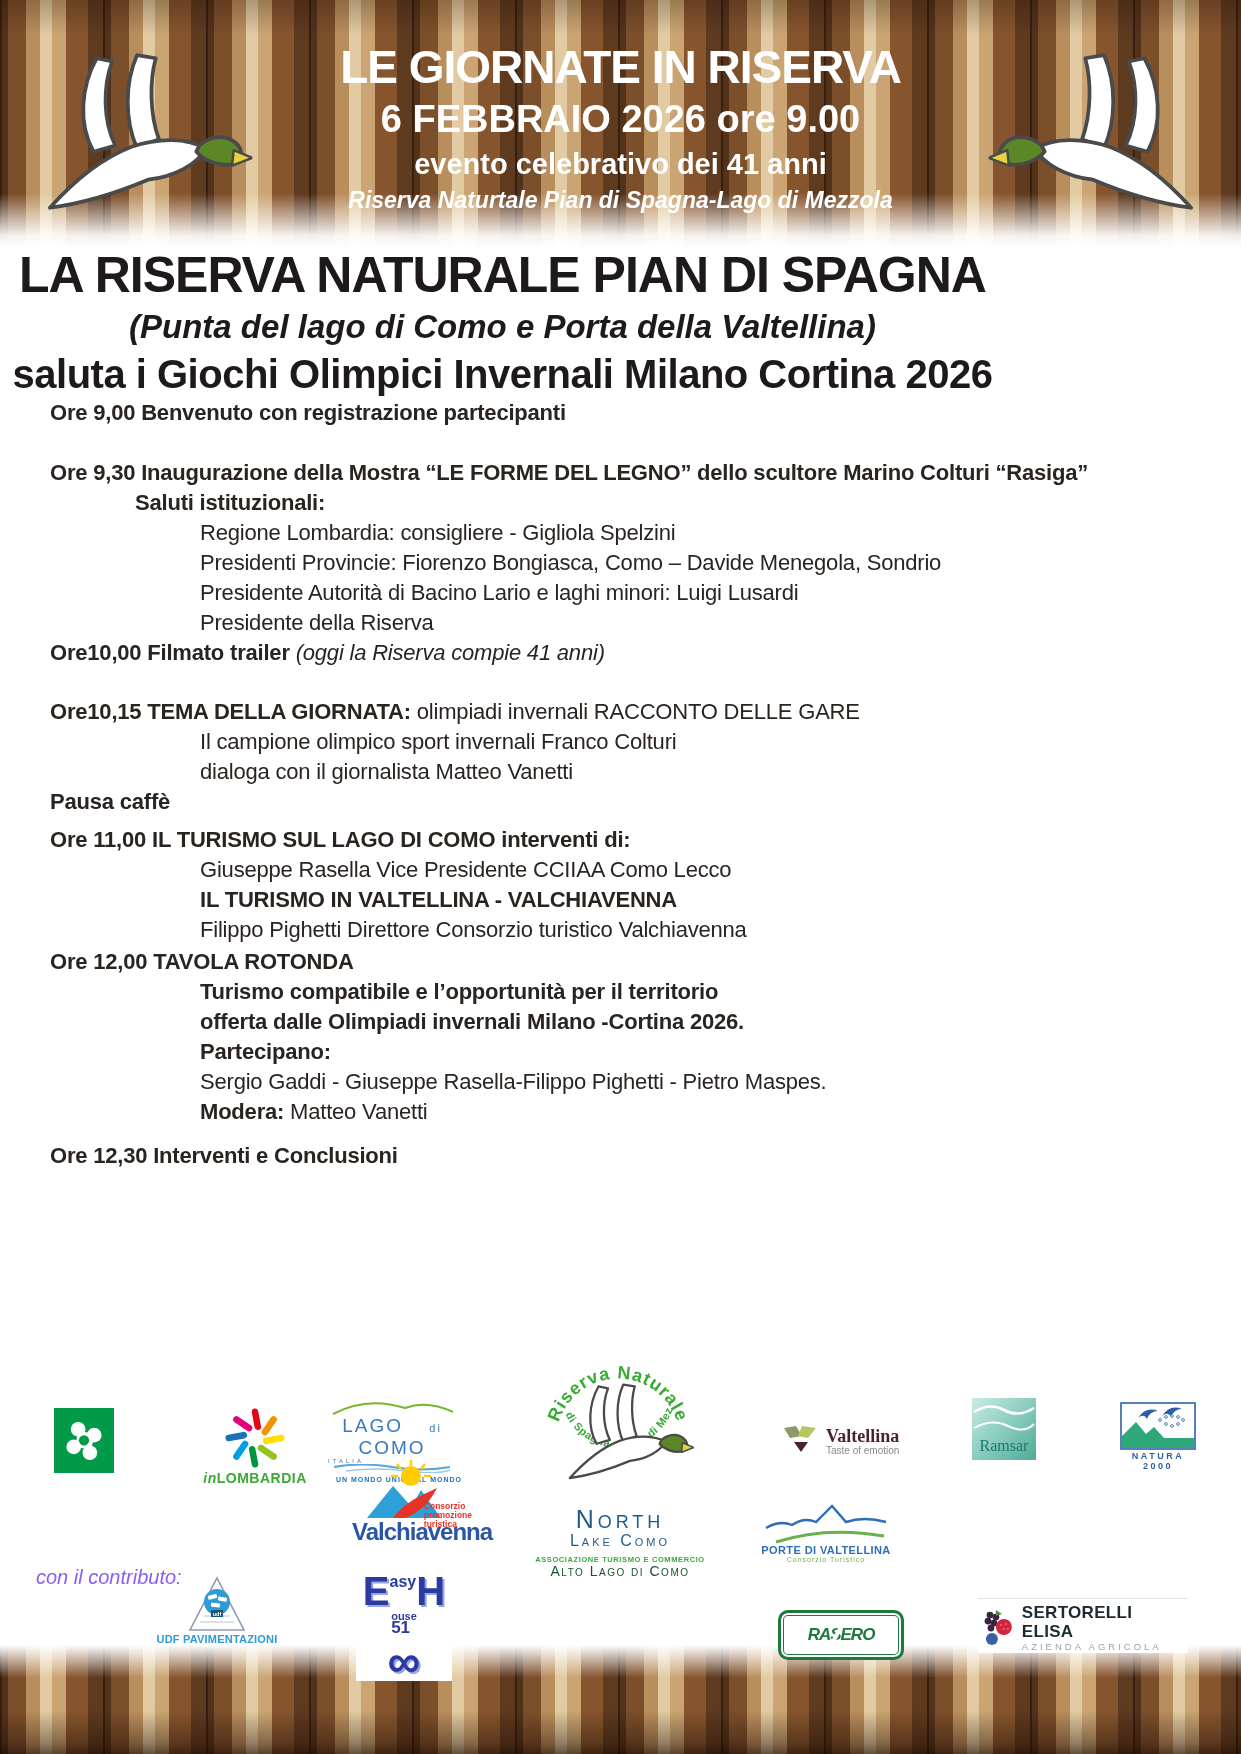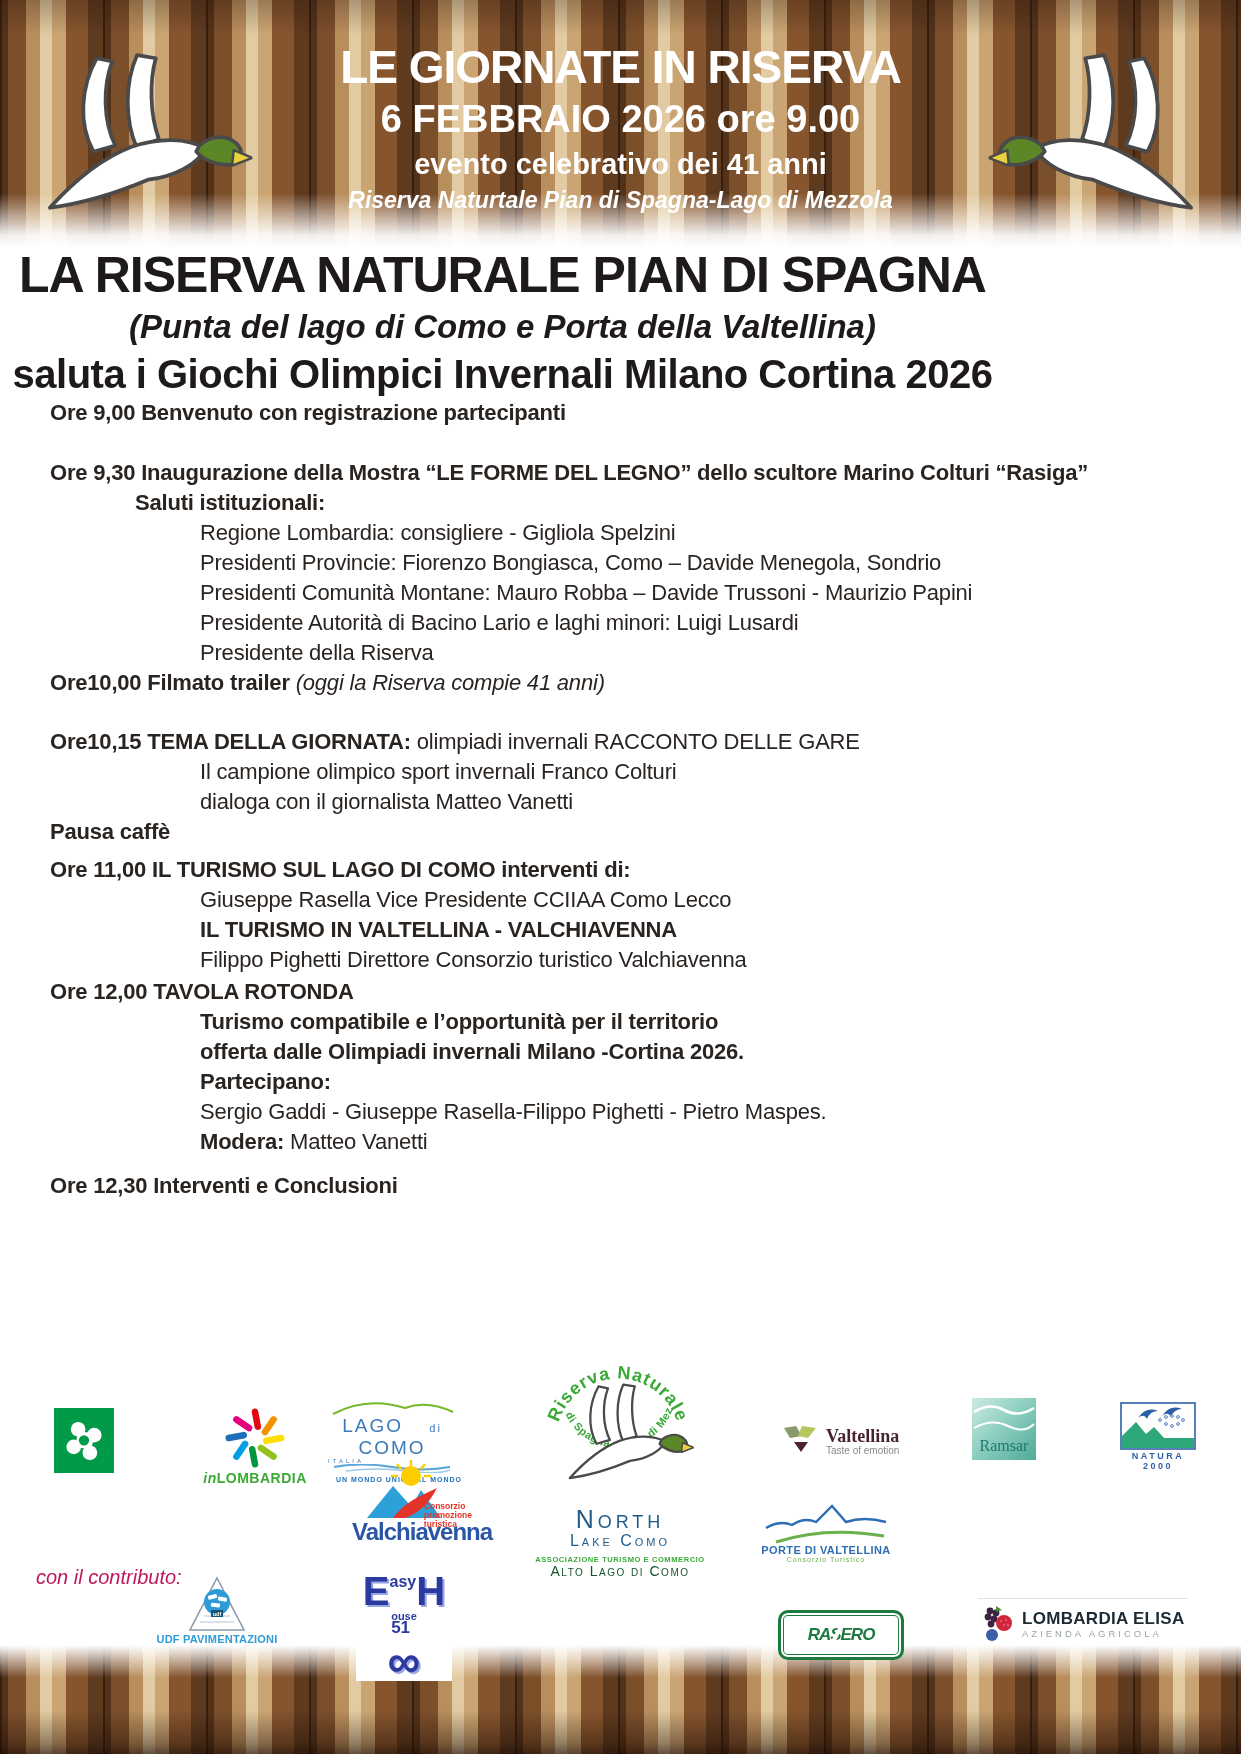--- a/index.html
+++ b/index.html
@@ -71,21 +71,21 @@
   .valt-tag{font-size:10px;color:#8a8a8a;line-height:12px;}
   .porte{left:758px;top:1502px;width:136px;text-align:center;}
   .porte-l1{font-size:11px;font-weight:bold;color:#2f6db5;letter-spacing:0.4px;line-height:12px;}
   .porte-l2{font-size:7px;color:#6ab04c;letter-spacing:1px;line-height:8px;}
   .ramsar{left:972px;top:1398px;width:64px;height:62px;position:absolute;
     background:linear-gradient(135deg,#cdeae2 0%,#8fd0c2 45%,#4faa98 100%);}
   .ramsar-txt{position:absolute;left:-5px;bottom:5px;width:74px;text-align:center;
     font-family:"Liberation Serif",serif;font-size:16px;color:#1d7a6e;}
   .natura{left:1118px;top:1402px;width:80px;text-align:center;}
   .natura-txt{font-size:9px;font-weight:bold;color:#2d5fa8;letter-spacing:2.5px;margin-top:1px;}
-  .contributo{left:36px;top:1566px;font-size:20px;font-style:italic;color:#be185d;}
+  .contributo{left:36px;top:1566px;font-size:20px;font-style:italic;color:#8b5cf6;}
   .udf{left:150px;top:1576px;width:134px;text-align:center;}
   .udf-cap{font-size:11px;font-weight:bold;color:#2e9bd6;margin-top:1px;letter-spacing:0.2px;}
   .eh51{left:356px;top:1572px;width:96px;text-align:center;background:#fff;z-index:3;}
   .eh-big{font-size:40px;font-weight:bold;color:#2b3aa0;text-shadow:2px 2px 0 #9aa5e0;line-height:38px;}
   .eh-sup{font-size:16px;font-weight:bold;color:#2b3aa0;vertical-align:18px;letter-spacing:0;}
   .eh-stack{display:inline-block;vertical-align:6px;text-align:left;line-height:12px;}
   .eh-ouse{display:block;font-size:11px;font-weight:bold;color:#2b3aa0;}
   .eh-51{display:block;font-size:17px;font-weight:bold;color:#2b3aa0;}
   .eh-inf{font-size:46px;font-weight:bold;color:#2b3aa0;line-height:40px;margin-top:-2px;text-shadow:2px 2px 0 #9aa5e0;}
   .rasero{left:778px;top:1610px;width:120px;height:44px;background:#fff;z-index:3;
@@ -138,21 +138,20 @@
     <div class="m-t2">(Punta del lago di Como e Porta della Valtellina)</div>
     <div class="m-t3">saluta i Giochi Olimpici Invernali Milano Cortina 2026</div>
   </div>
 
   <div class="program">
       <div class="pline ind0"><span class="s-b">Ore 9,00 Benvenuto con registrazione partecipanti</span></div>
       <div class="pline ind0" style="margin-top: 30px;"><span class="s-b">Ore 9,30 Inaugurazione della Mostra “LE FORME DEL LEGNO” dello scultore Marino Colturi “Rasiga”</span></div>
       <div class="pline ind1"><span class="s-b">Saluti istituzionali:</span></div>
       <div class="pline ind2"><span class="s-r">Regione Lombardia: consigliere - Gigliola Spelzini</span></div>
       <div class="pline ind2"><span class="s-r">Presidenti Provincie: Fiorenzo Bongiasca, Como – Davide Menegola, Sondrio</span></div>
-      <div class="pline ind2"><span class="s-r">Presidenti Comunità Montane: Mauro Robba – Davide Trussoni - Maurizio Papini</span></div>
       <div class="pline ind2"><span class="s-r">Presidente Autorità di Bacino Lario e laghi minori: Luigi Lusardi</span></div>
       <div class="pline ind2"><span class="s-r">Presidente della Riserva</span></div>
       <div class="pline ind0"><span class="s-b">Ore10,00 Filmato trailer </span><span class="s-i">(oggi la Riserva compie 41 anni)</span></div>
       <div class="pline ind0" style="margin-top: 29px;"><span class="s-b">Ore10,15 TEMA DELLA GIORNATA: </span><span class="s-r">olimpiadi invernali RACCONTO DELLE GARE</span></div>
       <div class="pline ind2"><span class="s-r">Il campione olimpico sport invernali Franco Colturi</span></div>
       <div class="pline ind2"><span class="s-r">dialoga con il giornalista Matteo Vanetti</span></div>
       <div class="pline ind0"><span class="s-b">Pausa caffè</span></div>
       <div class="pline ind0" style="margin-top: 8px;"><span class="s-b">Ore 11,00 IL TURISMO SUL LAGO DI COMO interventi di:</span></div>
       <div class="pline ind2"><span class="s-r">Giuseppe Rasella Vice Presidente CCIIAA Como Lecco</span></div>
       <div class="pline ind2"><span class="s-b">IL TURISMO IN VALTELLINA - VALCHIAVENNA</span></div>
@@ -349,20 +348,20 @@
       <circle cx="26" cy="20" r="8" fill="#d0263b"></circle>
       <g fill="#e8566a">
           <circle cx="23" cy="18" r="1.2"></circle>
           <circle cx="28" cy="17" r="1.2"></circle>
           <circle cx="26" cy="22" r="1.2"></circle>
           <circle cx="30" cy="22" r="1.2"></circle>
         </g>
       <circle cx="14" cy="32" r="6" fill="#3a5ea8"></circle>
     </svg>
     <div class="sert-text">
-      <div class="sert-l1">LOMBARDIA ELISA</div>
+      <div class="sert-l1">SERTORELLI ELISA</div>
       <div class="sert-l2">AZIENDA AGRICOLA</div>
     </div>
   </div>
 
   <div class="footer wood"></div>
 
 </div>
 
 </body></html>

